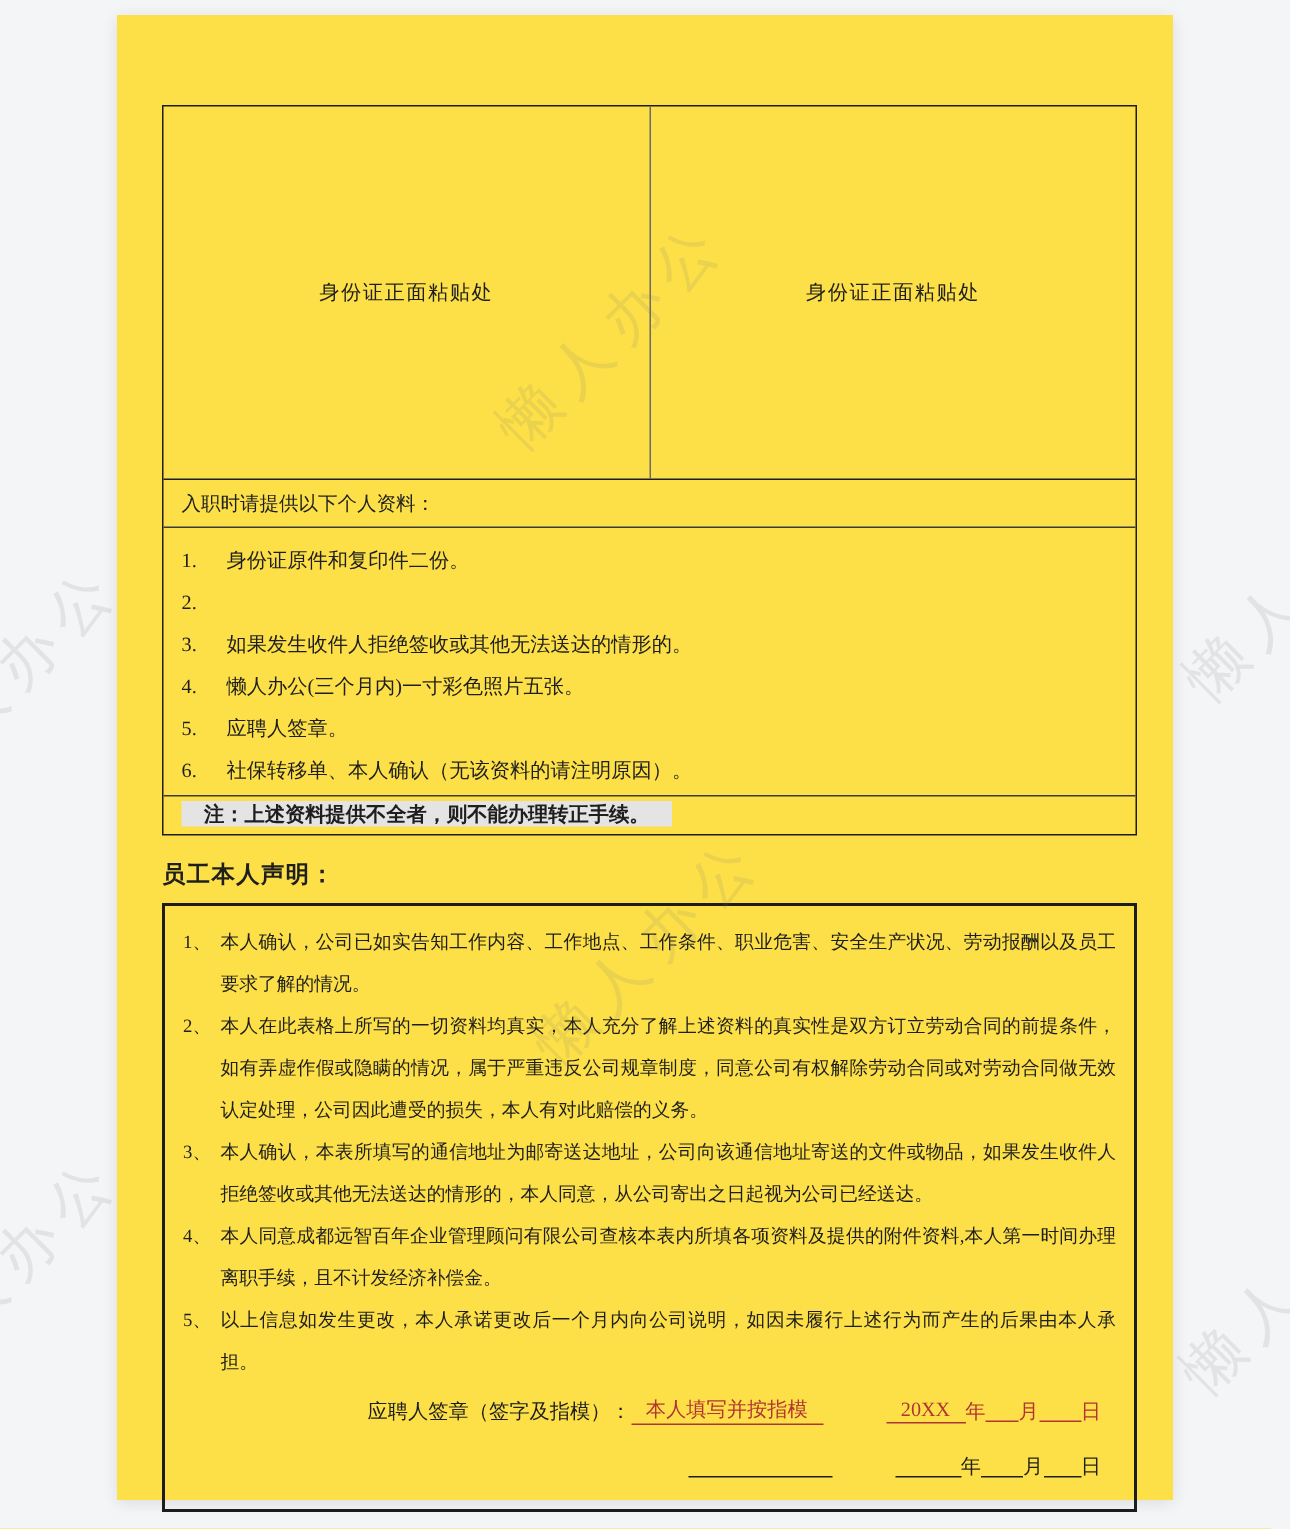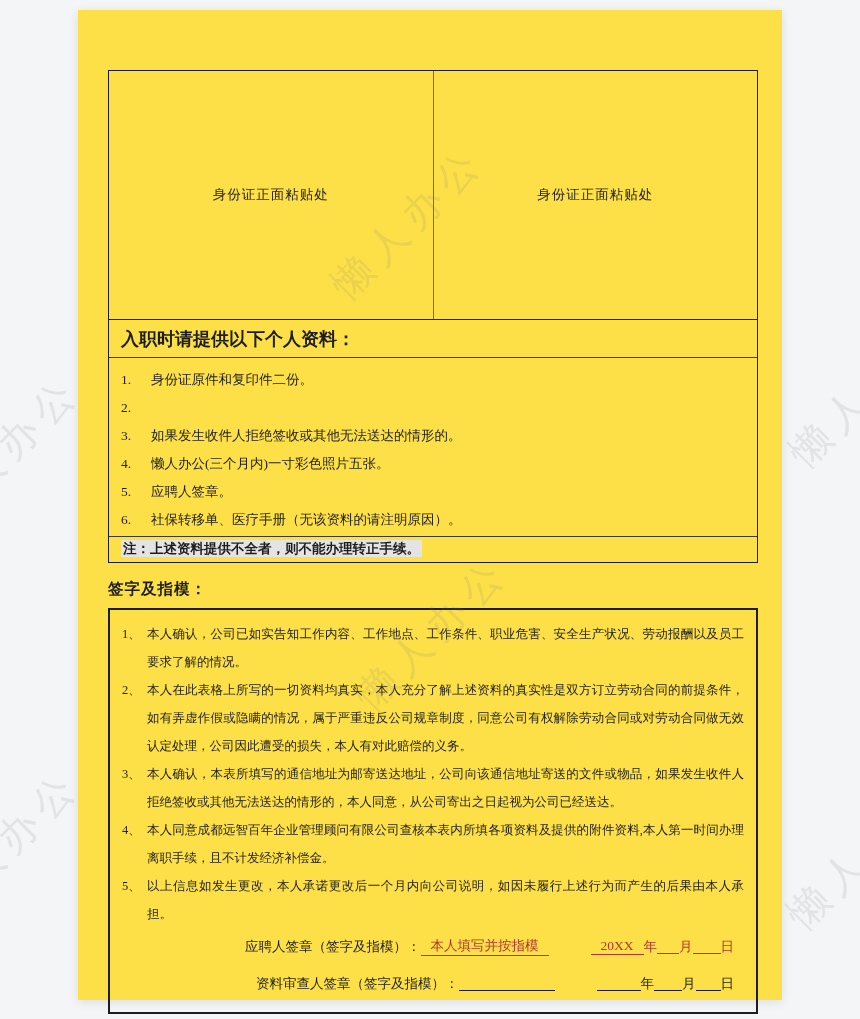--- a/index.html
+++ b/index.html
@@ -22,30 +22,30 @@
   
   .id-table { border:1.5px solid #1d1d1d; }
   .id-row { display:flex; height:248px; }
   .id-cell {
     flex:1; display:flex; align-items:center; justify-content:center;
     font-size:13.5px; letter-spacing:1px;
   }
   .id-cell + .id-cell { border-left:1px solid #6a6a6a; }
   .mat-header {
     border-top:1.5px solid #1d1d1d;
-    padding:7px 10px 6px 12px; font-size:18px;font-weight:bold;
+    padding:7px 10px 6px 12px; font-size:13px;
   }
   .mat-list { border-top:1px solid #3a3a3a; padding:8px 10px 2px 12px; }
   .mat-item { display:flex; height:28px; align-items:center; font-size:13.5px; }
   .mat-item .num { width:30px; flex:0 0 30px; }
   .note-row {
     border-top:1px solid #3a3a3a;
     padding:3px 10px 4px 12px; font-size:13.5px;
   }
-  .note-row .hl { font-weight:bold; background:#e4e4e4; padding:1px 2px; }
+  .note-row .hl { font-weight:bold; background:#e4e4e4; padding:1px 15px; }
 
   
   .decl-heading { margin:16px 0 8px 0; font-size:15.5px; font-weight:bold; letter-spacing:1px; }
   .decl-box { border:2px solid #1d1d1d; padding:10px 12px 10px 10px; }
   .decl-item { position:relative; padding-left:27px; font-size:12.5px; line-height:28px; text-align:justify; }
   .decl-item .num { position:absolute; left:2px; top:0; }
 
   .sig-row {
     display:flex; justify-content:flex-end; align-items:baseline;
     font-size:13.5px; height:37px; align-items:center; padding-right:10px;
@@ -96,30 +96,30 @@
         <div class="mat-item">
           <span class="num">4.</span>
           <span>懒人办公(三个月内)一寸彩色照片五张。</span>
         </div>
         <div class="mat-item">
           <span class="num">5.</span>
           <span>应聘人签章。</span>
         </div>
         <div class="mat-item">
           <span class="num">6.</span>
-          <span>社保转移单、医疗手册（无该资料的请注明原因）。</span>
+          <span>社保转移单、本人确认（无该资料的请注明原因）。</span>
         </div>
       </div>
 
       <div class="note-row">
         <span class="hl">注：上述资料提供不全者，则不能办理转正手续。</span>
       </div>
     </div>
 
-    <div class="decl-heading">签字及指模：</div>
+    <div class="decl-heading">员工本人声明：</div>
 
     <div class="decl-box">
       <div class="decl-item">
         <span class="num">1、</span>
         <span>本人确认，公司已如实告知工作内容、工作地点、工作条件、职业危害、安全生产状况、劳动报酬以及员工要求了解的情况。</span>
       </div>
       <div class="decl-item">
         <span class="num">2、</span>
         <span>本人在此表格上所写的一切资料均真实，本人充分了解上述资料的真实性是双方订立劳动合同的前提条件，如有弄虚作假或隐瞒的情况，属于严重违反公司规章制度，同意公司有权解除劳动合同或对劳动合同做无效认定处理，公司因此遭受的损失，本人有对此赔偿的义务。</span>
       </div>
@@ -142,21 +142,20 @@
         <span class="gap45"></span>
         <span class="red u-text">20XX</span>
         <span class="red">年</span>
         <span class="red blank" style="width:22px"></span>
         <span class="red">月</span>
         <span class="red blank" style="width:28px"></span>
         <span class="red">日</span>
       </div>
 
       <div class="sig-row">
-        <span>资料审查人签章（签字及指模）：</span>
         <span class="blank" style="width:96px"></span>
         <span class="gap45"></span>
         <span class="blank" style="width:44px"></span>
         <span>年</span>
         <span class="blank" style="width:28px"></span>
         <span>月</span>
         <span class="blank" style="width:25px"></span>
         <span>日</span>
       </div>
     </div>

